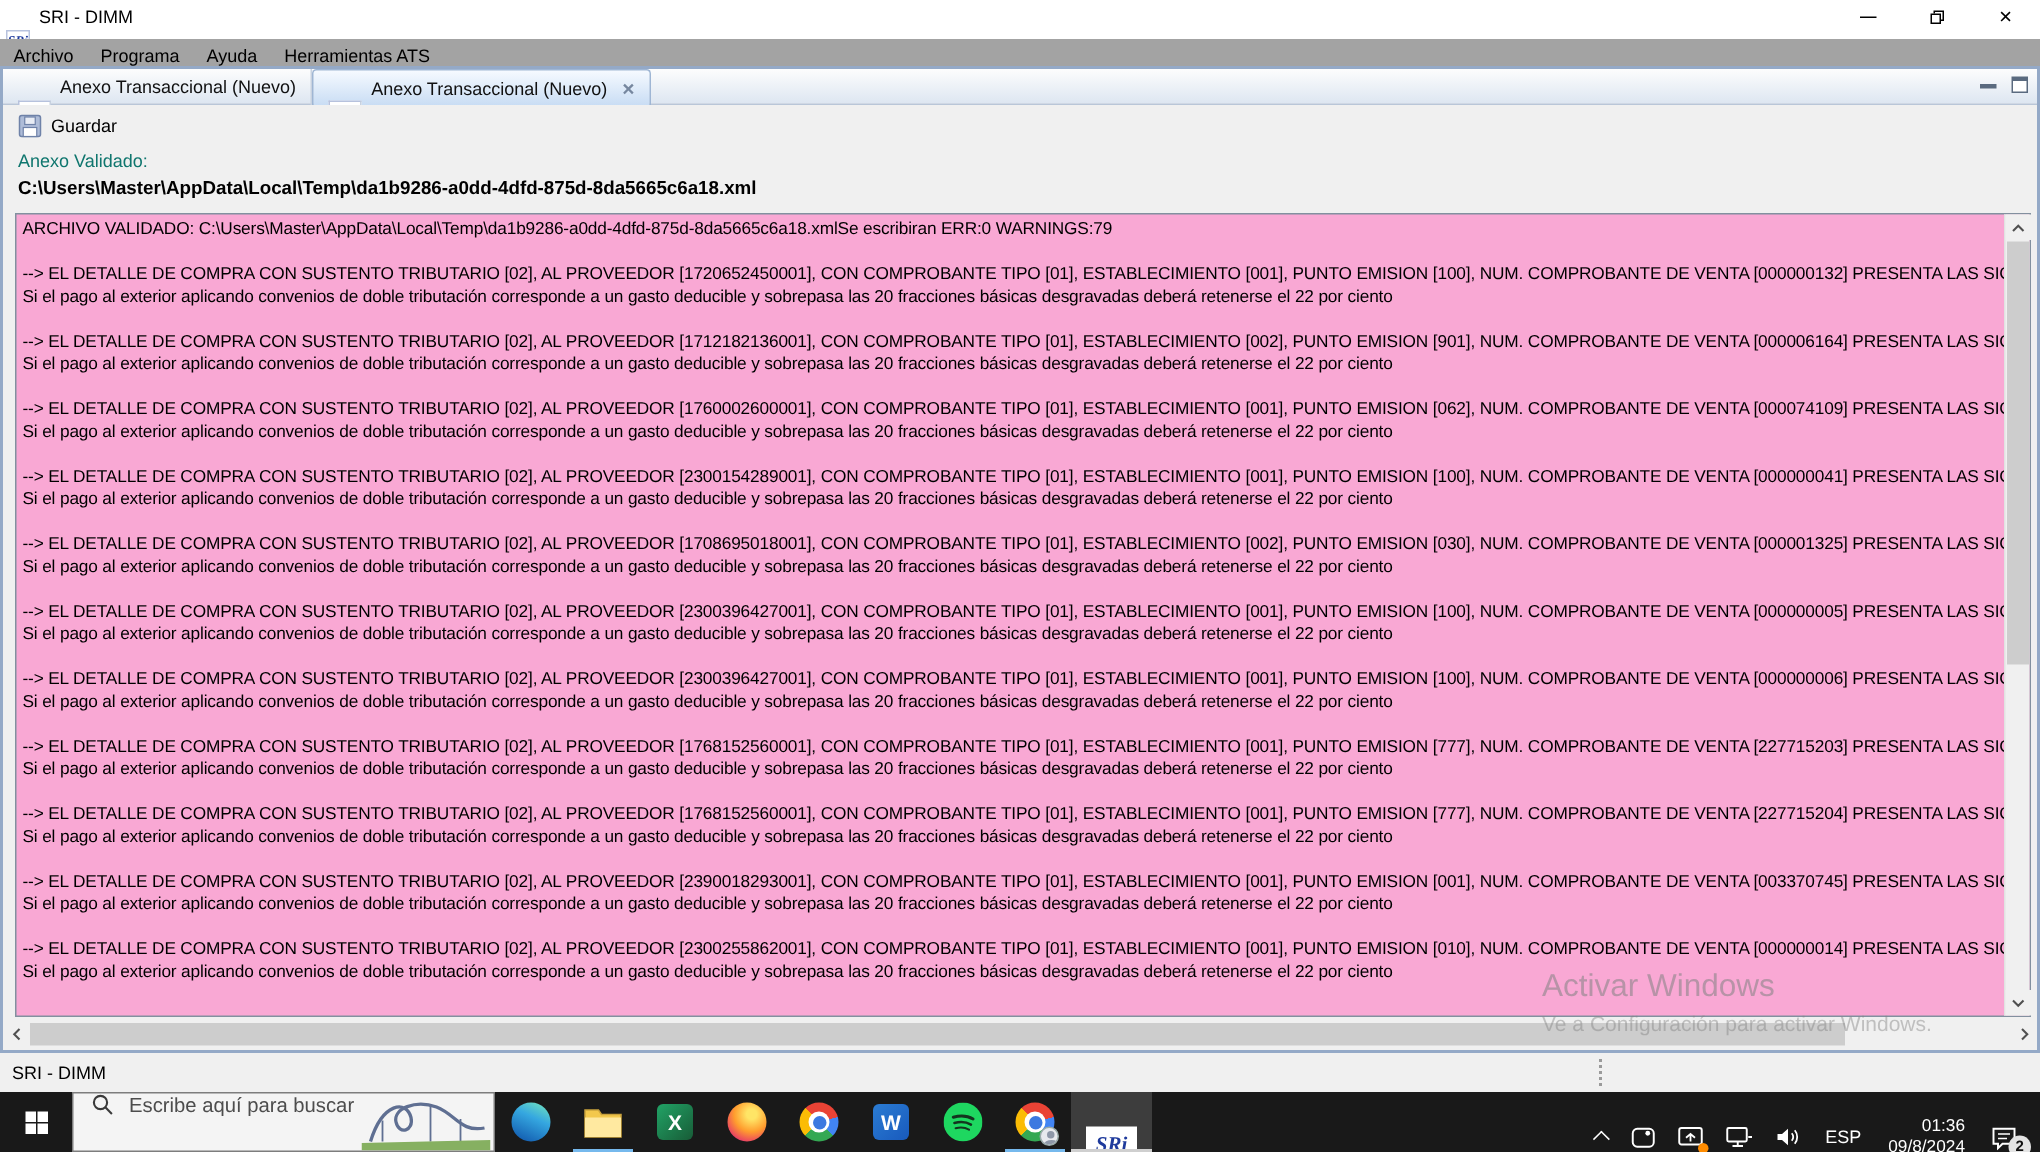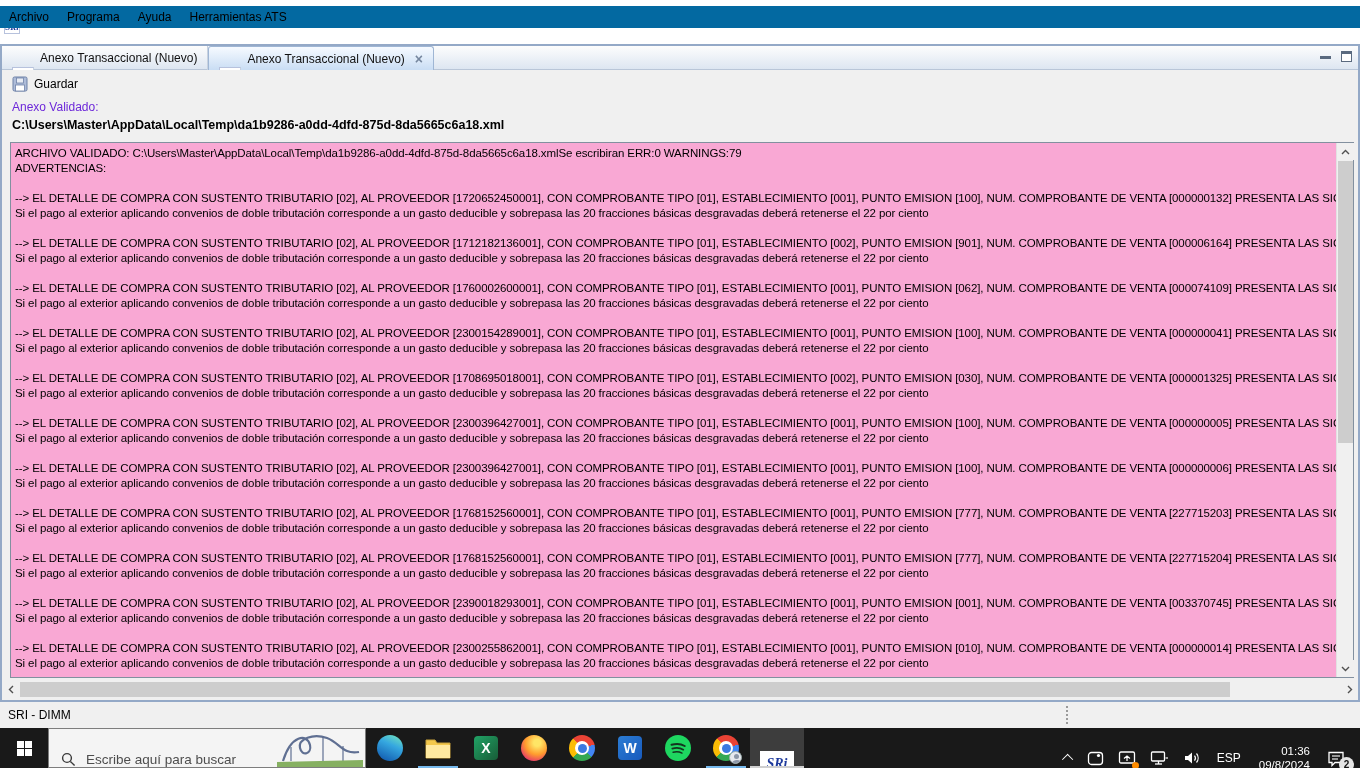--- a/index.html
+++ b/index.html
@@ -21,21 +21,21 @@
 
   
   .sri-logo { background:#fff; border:1px solid #b7c2dd; color:#1e3a9c; font-weight:bold;
               font-style:italic; display:flex; align-items:center; justify-content:center;
               font-family:"Liberation Serif", serif;margin-top:32px; }
   .sri-logo.sm { width:16px; height:14px; font-size:9px; margin-left:4px; }
   .sri-logo.tab { width:17px; height:15px; font-size:9px; }
   .sri-logo.task { width:34px; height:26px; font-size:14px; border:none; }
 
   
-  .menubar { position:absolute; left:0; top:6px; width:1360px; height:22px; background:#0369a1;
+  .menubar { position:absolute; left:0; top:26px; width:1360px; height:22px; background:#a3a3a3;
              display:flex; align-items:center; }
   .menu-item { font-size:12px; color:#000; padding:3px 9px; cursor:default; }
 
   
   .main-frame { position:absolute; left:0; top:44px; width:1360px; height:658px;
                 border:2px solid #94a9c7; background:#f0f0f0; }
   .tabstrip { position:relative; height:24px; width:100%;
               background:linear-gradient(#fdfdfd,#dde6f1); border-bottom:1px solid #b9c6d8;
               display:flex; }
   .tab { height:24px; display:flex; align-items:center; gap:6px; padding:0 10px; font-size:12px;
@@ -43,21 +43,21 @@
   .tab.active { background:linear-gradient(#f6faff,#c9ddf4); border:1px solid #9fb6d4; border-bottom:none;
                 border-top-left-radius:3px; border-top-right-radius:3px; }
   .tab-close { color:#76879f; font-size:14px; font-weight:bold; margin-left:4px; cursor:default; }
   .view-btns { position:absolute; right:6px; top:5px; display:flex; gap:10px; }
   .vb-min { width:11px; height:9px; border-top:3px solid #5a6a7f; margin-top:5px; }
   .vb-max { width:11px; height:11px; border:1px solid #5a6a7f; border-top:3px solid #5a6a7f; background:#fff; }
 
   .content { position:absolute; left:0; top:24px; right:0; bottom:0; background:#f0f0f0; }
   .toolbar { position:absolute; left:10px; top:6px; display:flex; align-items:center; gap:6px; }
   .toolbar-label { font-size:12px; color:#000; }
-  .anexo-label { position:absolute; left:10px; top:30px; font-size:12px; color:#6d28d9; }
+  .anexo-label { position:absolute; left:10px; top:30px; font-size:12px; color:#0f766e; }
   .file-path { position:absolute; left:10px; top:48px; font-size:12.5px; font-weight:bold; color:#000; }
 
   
   .textarea { position:absolute; left:8px; top:72px; width:1344px; height:536px; background:#f9a8d4;
               border:1px solid #82909f; }
   .log { position:absolute; left:0; top:0; right:17px; bottom:0; overflow:hidden;
          padding:3px 0 0 4px; }
   .log-line { white-space:nowrap; font-size:11.5px; line-height:15px; color:#000; letter-spacing:-0.1px; }
 
   
@@ -83,22 +83,22 @@
                display:flex; align-items:center; }
   .statusbar-text { font-size:12px; color:#000; margin-left:8px; }
   .status-grip { position:absolute; left:1066px; top:4px; height:18px; border-left:2px dotted #9a9a9a; }
 
   
   .taskbar { position:absolute; left:0; top:728px; width:1360px; height:40px; background:#191919;
              display:flex; align-items:stretch; }
   .start-btn { width:48px; display:flex; align-items:center; justify-content:center; cursor:pointer; }
   .win-logo { width:15px; height:15px; display:grid; grid-template-columns:7px 7px; grid-template-rows:7px 7px; gap:1px; }
   .win-logo div { background:#fff; }
-  .searchbox { position:relative; width:318px; background:#f4f4f4; border:1px solid #7d7d7d;
-               display:flex; align-items:flex-end; }
+  .searchbox { position:relative; width:282px; background:#f4f4f4; border:1px solid #7d7d7d;
+               display:flex; align-items:flex-start; }
   .searchbox input { border:none; outline:none; background:transparent; font-size:13.5px; color:#3a3a3a;
                      width:160px; font-family:"Liberation Sans", sans-serif; }
   .searchbox input::placeholder { color:#4d4d4d; opacity:1; }
   .search-deco { position:absolute; right:2px; bottom:0; }
   .search-mag { margin:0 10px 0 12px; }
   .task-icons { display:flex; }
   .task-icon { position:relative; width:48px; display:flex; align-items:center; justify-content:center; cursor:pointer; }
   .task-icon .underline { position:absolute; bottom:0; left:4px; right:4px; height:2px; background:#76b9ed; }
   .task-icon.active-app { width:54px; background:#3d3d3d; }
   .task-icon.active-app .underline { background:#cfcfcf; left:0; right:0; }
@@ -191,21 +191,20 @@
         </svg>
         <span class="toolbar-label">Guardar</span>
       </div>
 
       <div class="anexo-label">Anexo Validado:</div>
       <div class="file-path">C:\Users\Master\AppData\Local\Temp\da1b9286-a0dd-4dfd-875d-8da5665c6a18.xml</div>
 
       <div class="textarea">
         <div class="log">
           <div class="log-line">ARCHIVO VALIDADO: C:\Users\Master\AppData\Local\Temp\da1b9286-a0dd-4dfd-875d-8da5665c6a18.xmlSe escribiran ERR:0 WARNINGS:79</div>
-          <div class="log-line">ADVERTENCIAS:</div>
           <div class="log-line">&nbsp;</div>
           <div>
               <div class="log-line">--&gt; EL DETALLE DE COMPRA CON SUSTENTO TRIBUTARIO [02], AL PROVEEDOR [1720652450001], CON COMPROBANTE TIPO [01], ESTABLECIMIENTO [001], PUNTO EMISION [100], NUM. COMPROBANTE DE VENTA [000000132] PRESENTA LAS SIGUIENTE</div>
               <div class="log-line">Si el pago al exterior aplicando convenios de doble tributación corresponde a un gasto deducible y sobrepasa las 20 fracciones básicas desgravadas deberá retenerse el 22 por ciento</div>
               <div class="log-line">&nbsp;</div>
               <div class="log-line">--&gt; EL DETALLE DE COMPRA CON SUSTENTO TRIBUTARIO [02], AL PROVEEDOR [1712182136001], CON COMPROBANTE TIPO [01], ESTABLECIMIENTO [002], PUNTO EMISION [901], NUM. COMPROBANTE DE VENTA [000006164] PRESENTA LAS SIGUIENTE</div>
               <div class="log-line">Si el pago al exterior aplicando convenios de doble tributación corresponde a un gasto deducible y sobrepasa las 20 fracciones básicas desgravadas deberá retenerse el 22 por ciento</div>
               <div class="log-line">&nbsp;</div>
               <div class="log-line">--&gt; EL DETALLE DE COMPRA CON SUSTENTO TRIBUTARIO [02], AL PROVEEDOR [1760002600001], CON COMPROBANTE TIPO [01], ESTABLECIMIENTO [001], PUNTO EMISION [062], NUM. COMPROBANTE DE VENTA [000074109] PRESENTA LAS SIGUIENTE</div>
               <div class="log-line">Si el pago al exterior aplicando convenios de doble tributación corresponde a un gasto deducible y sobrepasa las 20 fracciones básicas desgravadas deberá retenerse el 22 por ciento</div>
@@ -261,20 +260,24 @@
         <div class="arrow right">
           <svg width="6" height="9">
               <polyline points="1,1 4.5,4.5 1,8" stroke="#505050" stroke-width="1.4" fill="none"></polyline>
             </svg>
         </div>
       </div>
 
     </div>
   </div>
 
+  <div class="watermark">
+    <div class="wm1">Activar Windows</div>
+    <div class="wm2">Ve a Configuración para activar Windows.</div>
+  </div>
 
   <div class="statusbar">
     <span class="statusbar-text">SRI - DIMM</span>
     <div class="status-grip"></div>
   </div>
 
   <div class="taskbar">
     <div class="start-btn">
       <div class="win-logo">
           <div></div>

